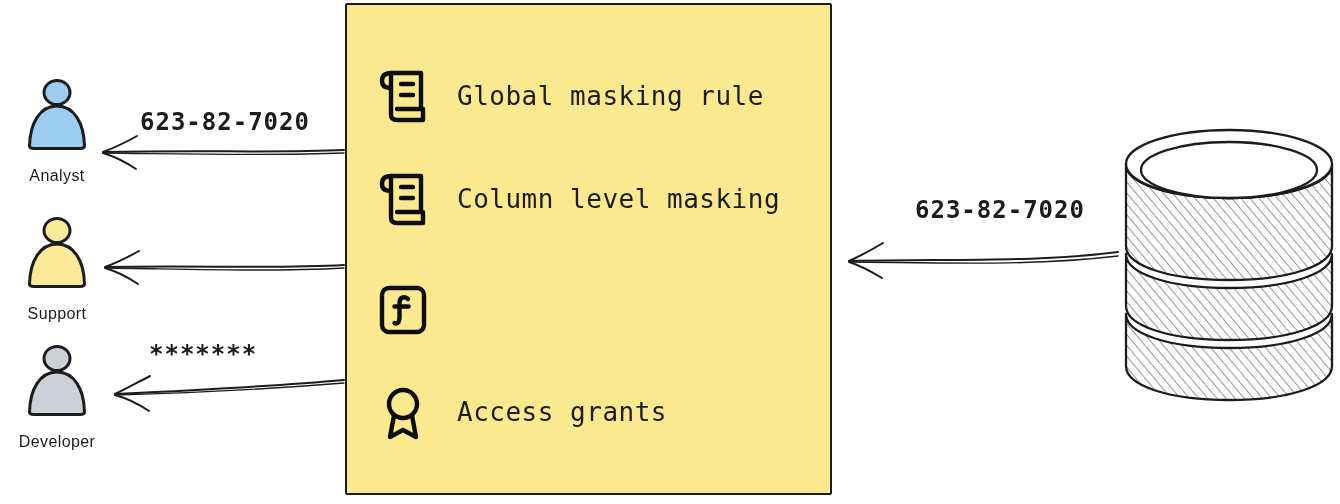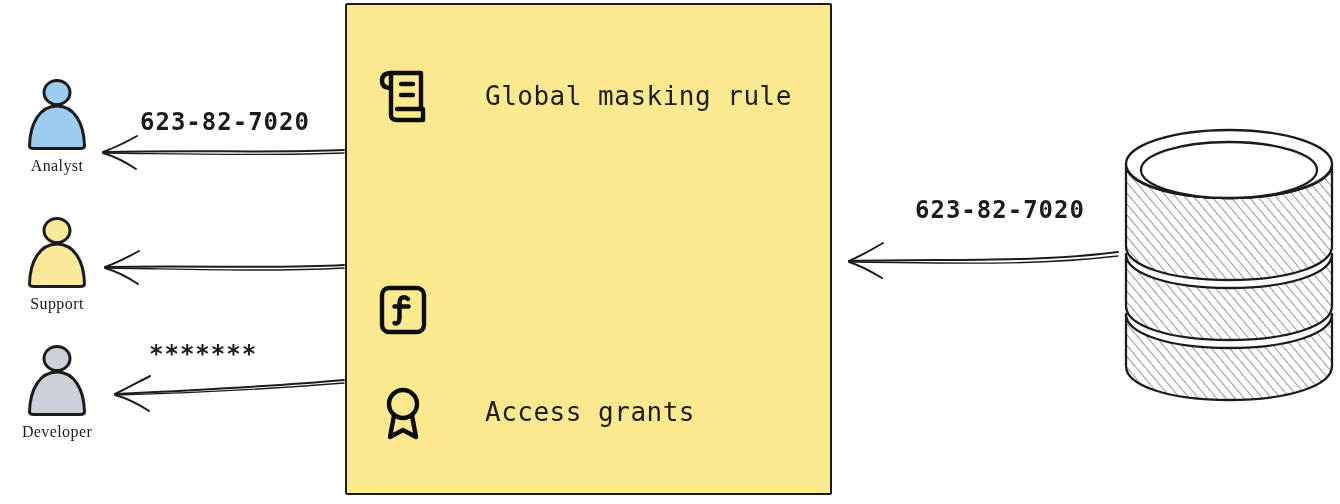--- a/index.html
+++ b/index.html
@@ -44,40 +44,39 @@
     height: 56px;
     flex: 0 0 52px;
     display: block;
   }
   .policy-row .row-label {
     font-size: 26px;
     color: #1c1c1c;
     letter-spacing: 0.5px;
     white-space: nowrap;
     font-family: "DejaVu Sans Mono", "Liberation Mono", monospace;
-    margin-left: 28px;
   }
 
   
   .actor {
     position: absolute;
     width: 110px;
     text-align: center;
   }
   .actor .person-svg {
     display: block;
     margin: 0 auto;
     width: 66px;
     height: 74px;
   }
   .actor .actor-label {
-    margin-top: 5px;
+    margin-top: 15px;
     font-size: 16px;
     color: #1c1c1c;
-    font-family: Liberation Serif, serif;
+    font-family: Liberation Sans, sans-serif;
     letter-spacing: 0.4px;
     white-space: nowrap;
   }
 
   
   .arrow-label {
     position: absolute;
     font-size: 24px;
     font-weight: bold;
     color: #1c1c1c;
@@ -149,20 +148,32 @@
           <path d="M14 5 H44 V41 H20"></path>
           <path d="M14 5 C 8 5, 5 8, 5 13 C 5 18, 8 20, 14 20 V5 Z"></path>
           <path d="M14 20 V47 C 14 51, 17 52, 20 52 H46 V41"></path>
           <path d="M24 16 H36"></path>
           <path d="M24 27 H36"></path>
         </g>
       </svg>
       <span class="row-label">Global masking rule</span>
     </div>
 
+    <div class="policy-row" style="top:165px">
+      <svg class="row-icon" viewBox="0 0 52 56">
+        <g fill="none" stroke="#0d0d0d" stroke-width="4.4" stroke-linecap="round" stroke-linejoin="round">
+          <path d="M14 5 H44 V41 H20"></path>
+          <path d="M14 5 C 8 5, 5 8, 5 13 C 5 18, 8 20, 14 20 V5 Z"></path>
+          <path d="M14 20 V47 C 14 51, 17 52, 20 52 H46 V41"></path>
+          <path d="M24 16 H36"></path>
+          <path d="M24 27 H36"></path>
+        </g>
+      </svg>
+      <span class="row-label">Column level masking</span>
+    </div>
 
     <div class="policy-row" style="top:276px">
       <svg class="row-icon" viewBox="0 0 52 56">
         <g fill="none" stroke="#0d0d0d" stroke-width="4.4" stroke-linecap="round" stroke-linejoin="round">
           <rect x="5" y="6" width="42" height="44" rx="7"></rect>
           <path d="M31 17 C 27 14, 22.5 15, 22.5 21 V35 C 22.5 41, 20 42.5, 17.5 41"></path>
           <path d="M17.5 24.5 H31.5"></path>
         </g>
       </svg>
     </div>

